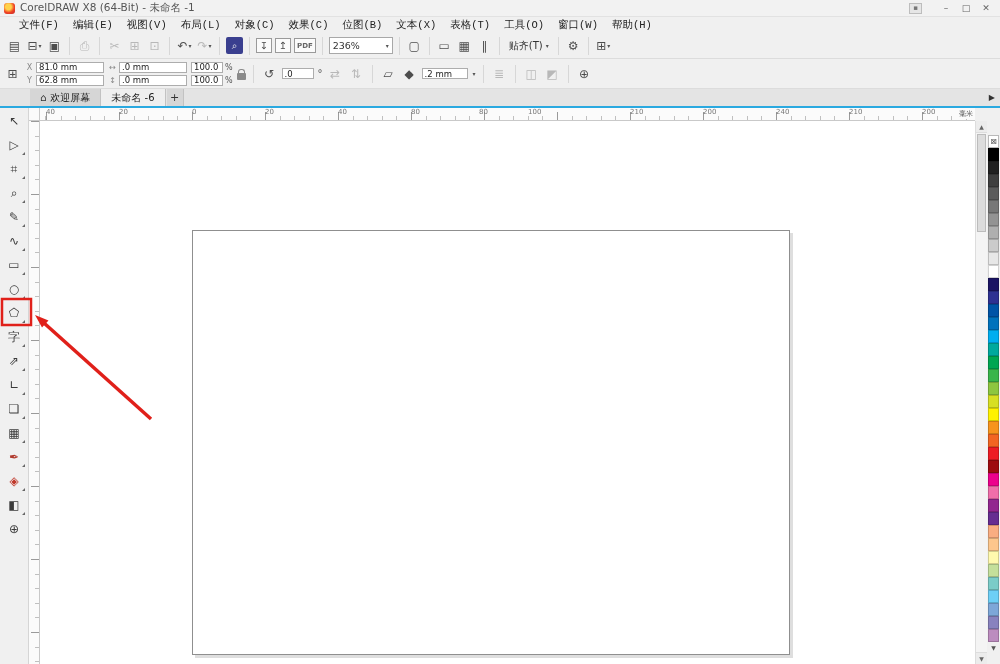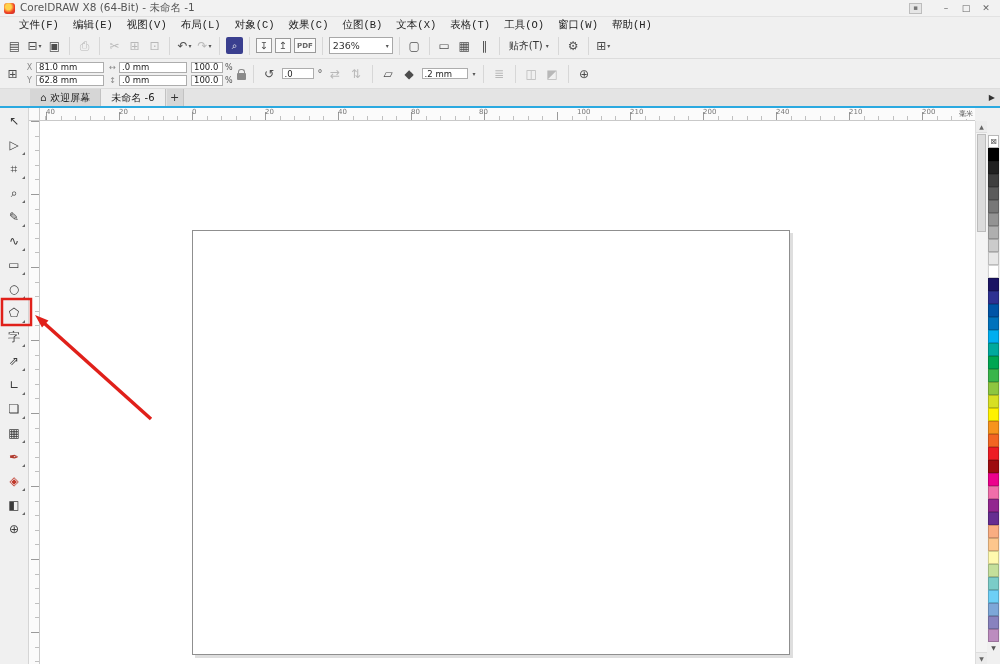--- a/index.html
+++ b/index.html
@@ -342,21 +342,21 @@
 <div class="ruler-corner"></div>
 <div class="hruler">
   <div class="rlabels">
       <span class="rlabel" style="left: 6px;">40</span>
       <span class="rlabel" style="left: 79px;">20</span>
       <span class="rlabel" style="left: 152px;">0</span>
       <span class="rlabel" style="left: 225px;">20</span>
       <span class="rlabel" style="left: 298px;">40</span>
       <span class="rlabel" style="left: 371px;">80</span>
       <span class="rlabel" style="left: 439px;">80</span>
-      <span class="rlabel" style="left: 537px;">100</span>
+      <span class="rlabel" style="left: 488px;">100</span>
       <span class="rlabel" style="left: 590px;">210</span>
       <span class="rlabel" style="left: 663px;">200</span>
       <span class="rlabel" style="left: 736px;">240</span>
       <span class="rlabel" style="left: 809px;">210</span>
       <span class="rlabel" style="left: 882px;">200</span>
     </div>
   <span class="runit">毫米</span>
 </div>
 <div class="vruler"></div>
 

